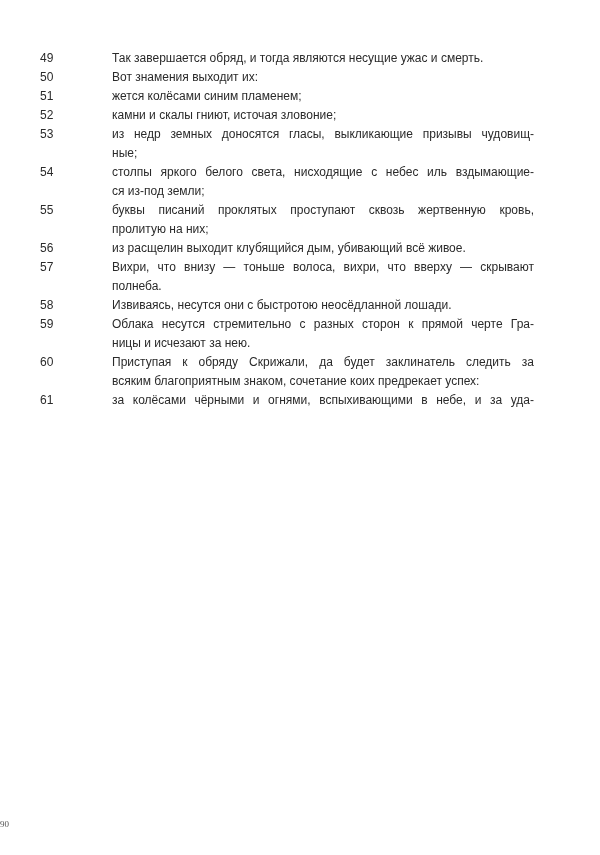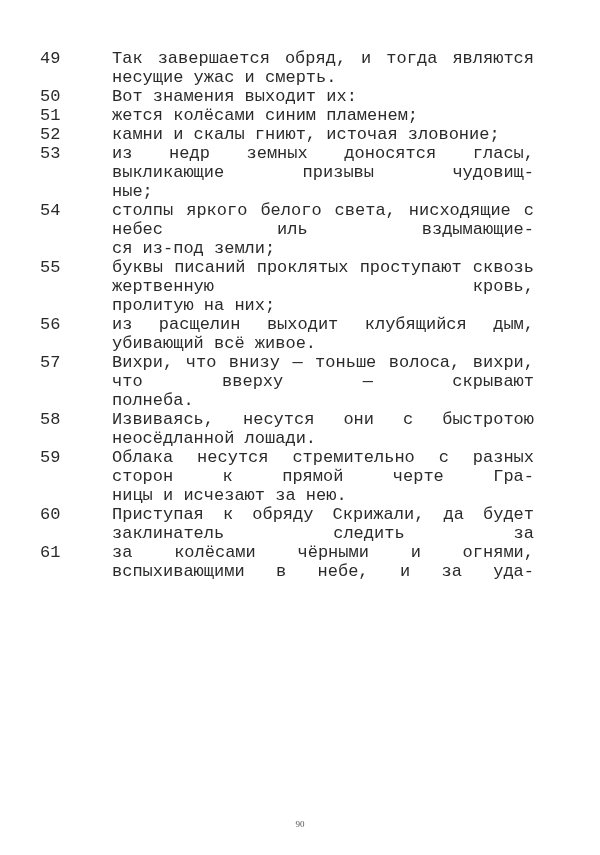--- a/index.html
+++ b/index.html
@@ -2,22 +2,22 @@
 <html><head>
 <meta charset="utf-8">
 <style>
   html, body { margin: 0; padding: 0; background: #ffffff; }
   body { width: 600px; height: 855px; position: relative; overflow: hidden; }
   .page {
     position: absolute;
     left: 40px;
     top: 49px;
     width: 494px;
-    font-family: Liberation Mono, monospace;
-    font-size: 17px;
+    font-family: Liberation Sans, sans-serif;
+    font-size: 12px;
     line-height: 19px;
     color: #2a2a2a;
   }
   .verse {
     display: flex;
     align-items: flex-start;
   }
   .num {
     width: 40px;
     flex: 0 0 40px;
@@ -28,21 +28,21 @@
     hyphens: manual;
     margin-left: 32px;
   }
   .text .ln { display: block; text-align: justify; text-align-last: justify; }
   .text .ln.last { text-align-last: left; }
   .footer {
     position: absolute;
     left: 0;
     width: 600px;
     top: 819px;
-    text-align: center;
+    text-align: left;
     font-family: "Liberation Serif", "DejaVu Serif", serif;
     font-size: 9px;
     color: #555;
   }
 </style>
 </head>
 <body>
 
 <div class="page">
   <div class="verse">
@@ -113,20 +113,21 @@
     <span class="num">59</span>
     <span class="text">
       <span class="ln">Облака несутся стремительно с разных сторон к прямой черте Гра-</span>
       <span class="ln last">ницы и исчезают за нею.</span>
     </span>
   </div>
   <div class="verse">
     <span class="num">60</span>
     <span class="text">
       <span class="ln">Приступая к обряду Скрижали, да будет заклинатель следить за</span>
+      <span class="ln last">всяким благоприятным знаком, сочетание коих предрекает успех:</span>
     </span>
   </div>
   <div class="verse">
     <span class="num">61</span>
     <span class="text">
       <span class="ln">за колёсами чёрными и огнями, вспыхивающими в небе, и за уда-</span>
     </span>
   </div>
 </div>
 

